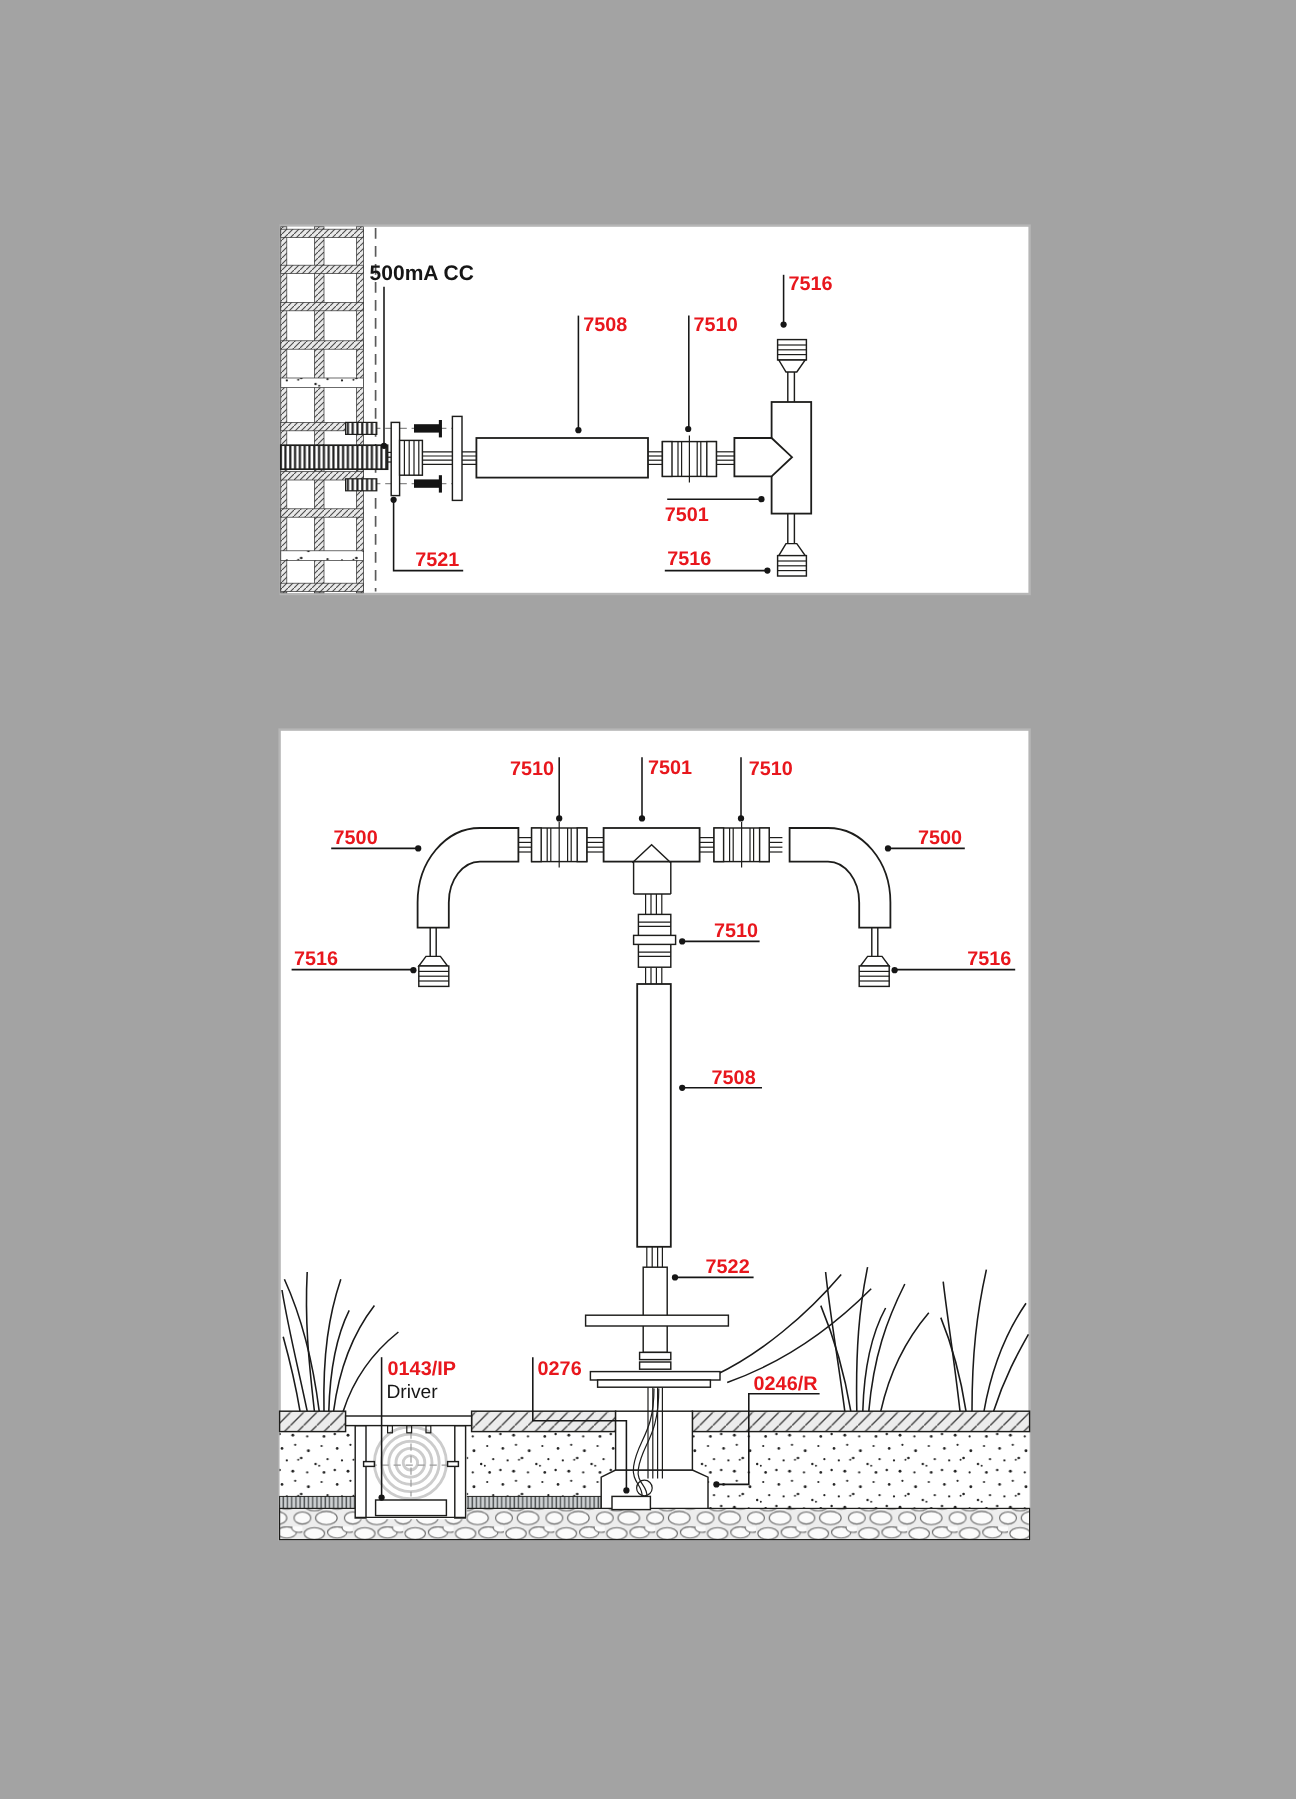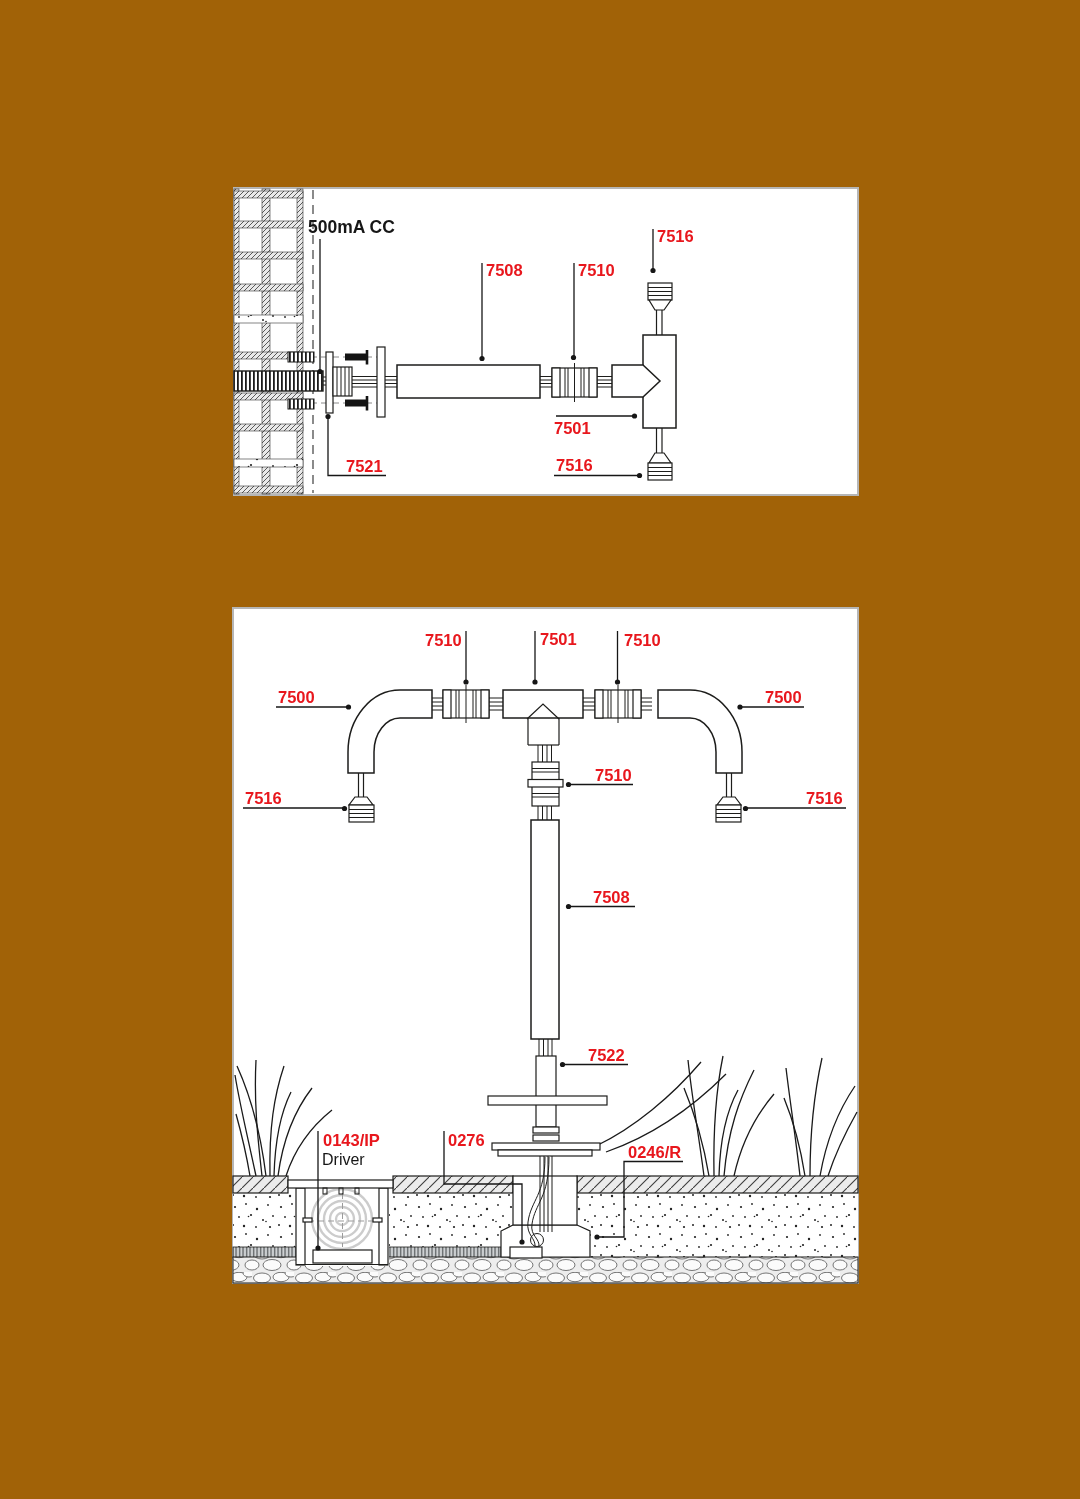--- a/index.html
+++ b/index.html
@@ -1,16 +1,16 @@
 <!DOCTYPE html>
 <html><head>
 <meta charset="utf-8">
 <style>
   html,body{margin:0;padding:0;background:#ffffff;}
-  .page{position:relative;width:1080px;height:1499px;background:#a16207;overflow:hidden;
+  .page{position:relative;width:1080px;height:1499px;background:#a3a3a3;overflow:hidden;
         font-family:"Liberation Sans",sans-serif;}
   svg{position:absolute;left:0;top:0;}
   .lab{fill:#e8171d;font-weight:bold;font-size:16.5px;font-family:"Liberation Sans",sans-serif;}
   .blk{fill:#161616;font-weight:bold;font-size:17.5px;font-family:"Liberation Sans",sans-serif;}
   .drv{fill:#161616;font-weight:normal;font-size:16px;font-family:"Liberation Sans",sans-serif;}
   .ldr{stroke:#161616;stroke-width:1.3;fill:none;}
   .dot{fill:#161616;}
   .ol{fill:#ffffff;stroke:#1d1d1b;stroke-width:1.5;}
   .ol2{fill:#ffffff;stroke:#1d1d1b;stroke-width:1.2;}
   .ln{stroke:#1d1d1b;stroke-width:1.2;fill:none;}

